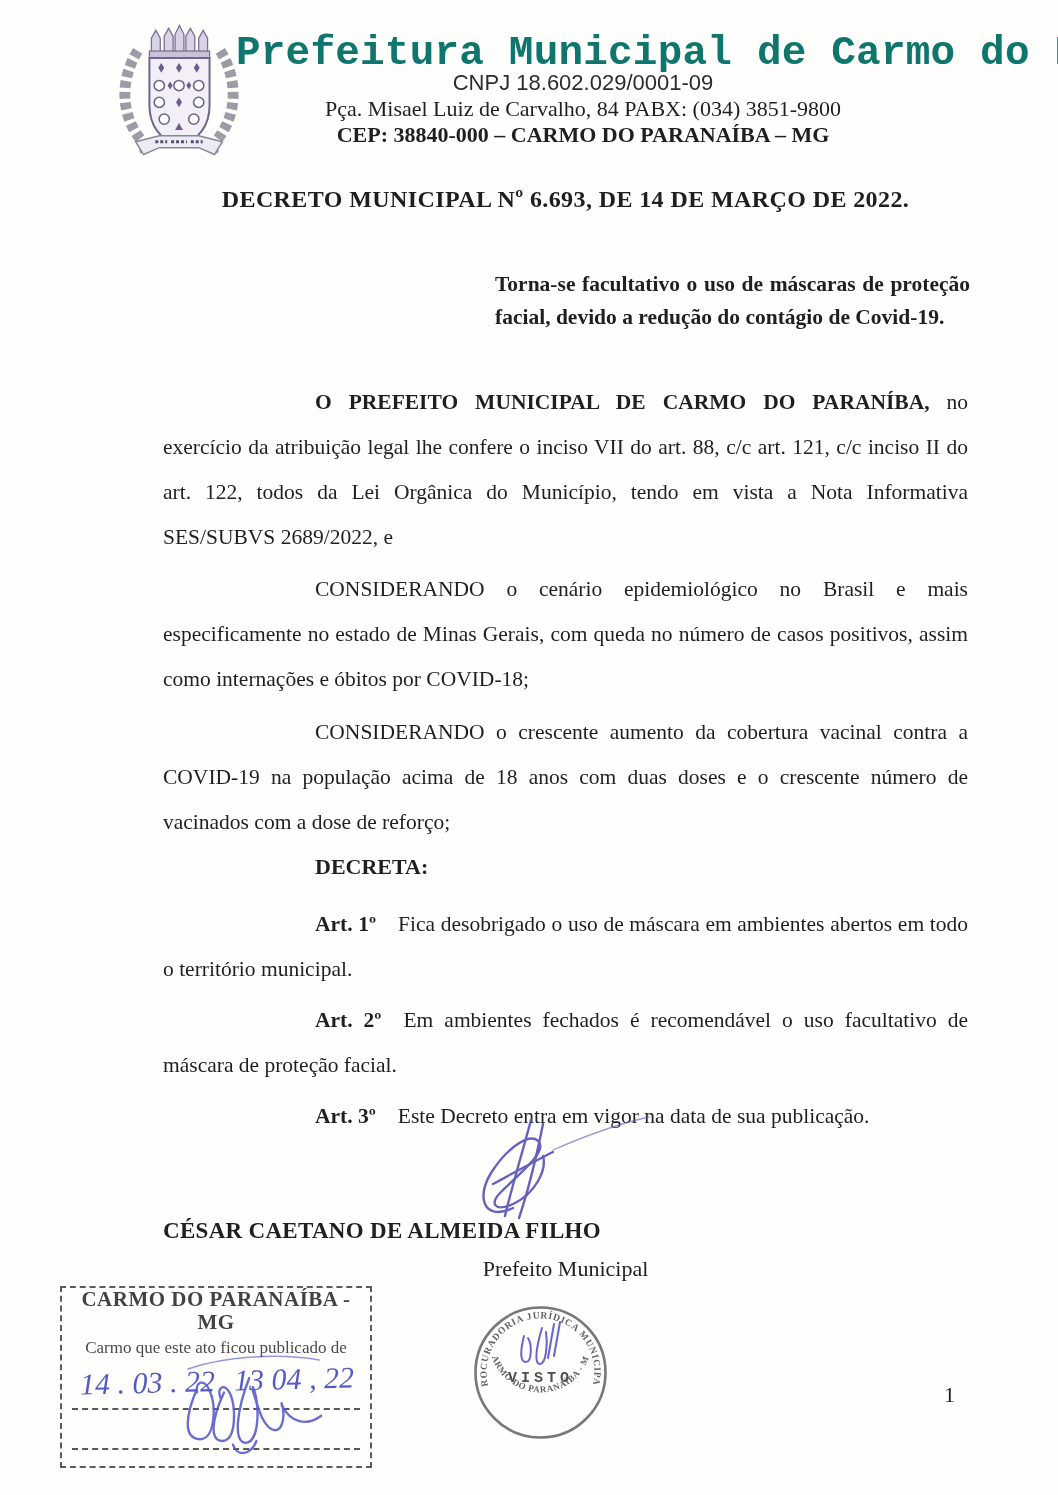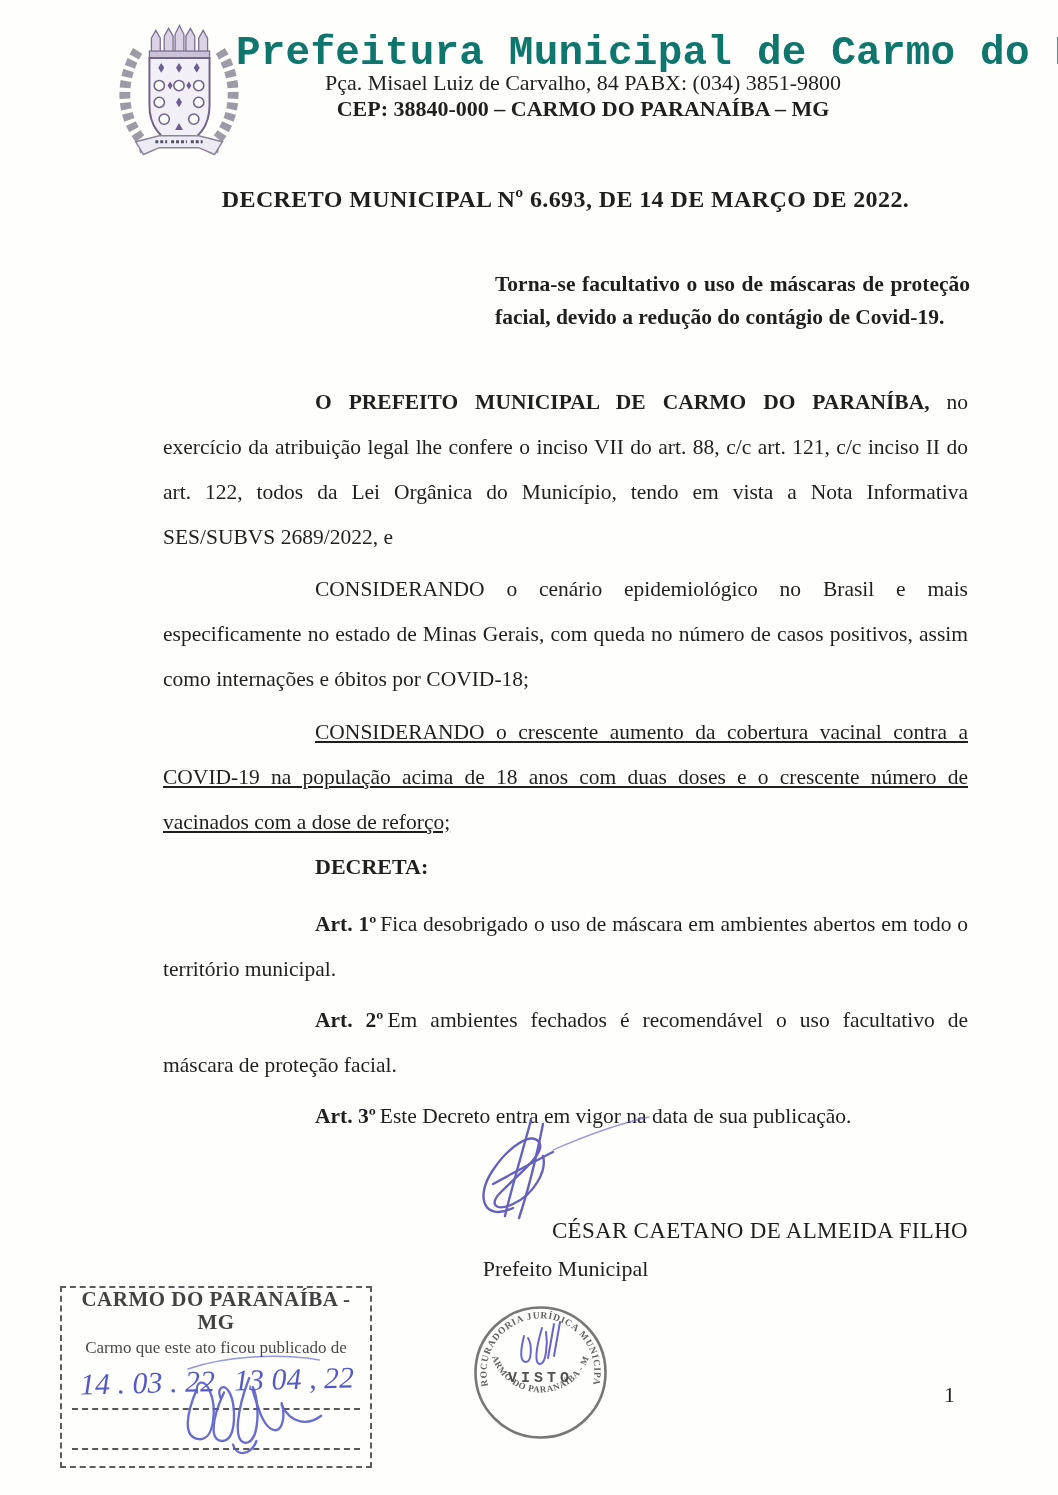--- a/index.html
+++ b/index.html
@@ -36,33 +36,33 @@
 
   
   .para {
     position:absolute; left:163px; width:805px;
     font-size:21.5px; line-height:45px;
     text-align:justify; text-align-last:left;
     text-indent:152px;
   }
   .p-preamble   { top:358px; }
   .p-cons1      { top:545px; }
-  .p-cons2      { top:688px;text-decoration:underline; }
+  .p-cons2      { top:688px; }
   .p-decreta    { top:822px; text-align:left; font-weight:bold; font-size:22px; }
   .p-art1       { top:880px; }
   .p-art2       { top:976px; }
   .p-art3       { top:1072px; }
   .lead-bold, .art-label { font-weight:bold; }
-  .art-label { margin-right:4px; }
+  .art-label { margin-right:22px; }
 
   
   .sig-ink { position:absolute; left:435px; top:1112px; width:225px; height:112px; }
   .sig-name {
-    position:absolute; left:163px; top:1216px; width:805px; text-align:right;
-    font-weight:normal; font-size:23px; line-height:30px; letter-spacing:0.3px;
+    position:absolute; left:163px; top:1216px; width:805px; text-align:left;
+    font-weight:bold; font-size:23px; line-height:30px; letter-spacing:0.3px;
   }
   .sig-role { position:absolute; left:163px; top:1254px; width:805px; text-align:center; font-size:22px; line-height:30px; }
 
   
   .pub-stamp {
     position:absolute; left:60px; top:1286px; width:312px; height:182px;
     border:2px dashed #4e4e4e; box-sizing:border-box; opacity:.92;
   }
   .pub-stamp .s-line1, .pub-stamp .s-line2 {
     text-align:center; font-weight:bold; font-size:21px; line-height:23px;
@@ -133,20 +133,21 @@
     </g>
 
     <g>
       <path d="M26,131 L50,125 L90,125 L114,131 L106,144 L90,137 L50,137 L34,144 Z" fill="#eceaf2" stroke="#8a8496" stroke-width="1.5"></path>
       <path d="M46,131 h12 M62,131 h16 M82,131 h12" stroke="#55506a" stroke-width="3" stroke-dasharray="3 2"></path>
     </g>
   </svg>
 
   <div class="header-text">
     <div class="org-name">Prefeitura Municipal de Carmo do Paranaíba</div>
+    <div class="cnpj">CNPJ 18.602.029/0001-09</div>
     <div class="address">Pça. Misael Luiz de Carvalho, 84 PABX: (034) 3851-9800</div>
     <div class="cep">CEP: 38840-000 – CARMO DO PARANAÍBA – MG</div>
   </div>
 
   <div class="doc-title"><span class="u">DECRETO MUNICIPAL Nº 6.693, DE 14 DE MARÇO DE 2022</span><span>.</span></div>
 
   <div class="summary">Torna-se facultativo o uso de máscaras de proteção facial, devido a redução do contágio de Covid-19.</div>
 
   <p class="para p-preamble"><span class="lead-bold">O PREFEITO MUNICIPAL DE CARMO DO PARANÍBA,</span><span> no exercício da atribuição legal lhe confere o inciso VII do art. 88, c/c art. 121, c/c inciso II do art. 122, todos da Lei Orgânica do Município, tendo em vista a Nota Informativa SES/SUBVS 2689/2022, e</span></p>
 

